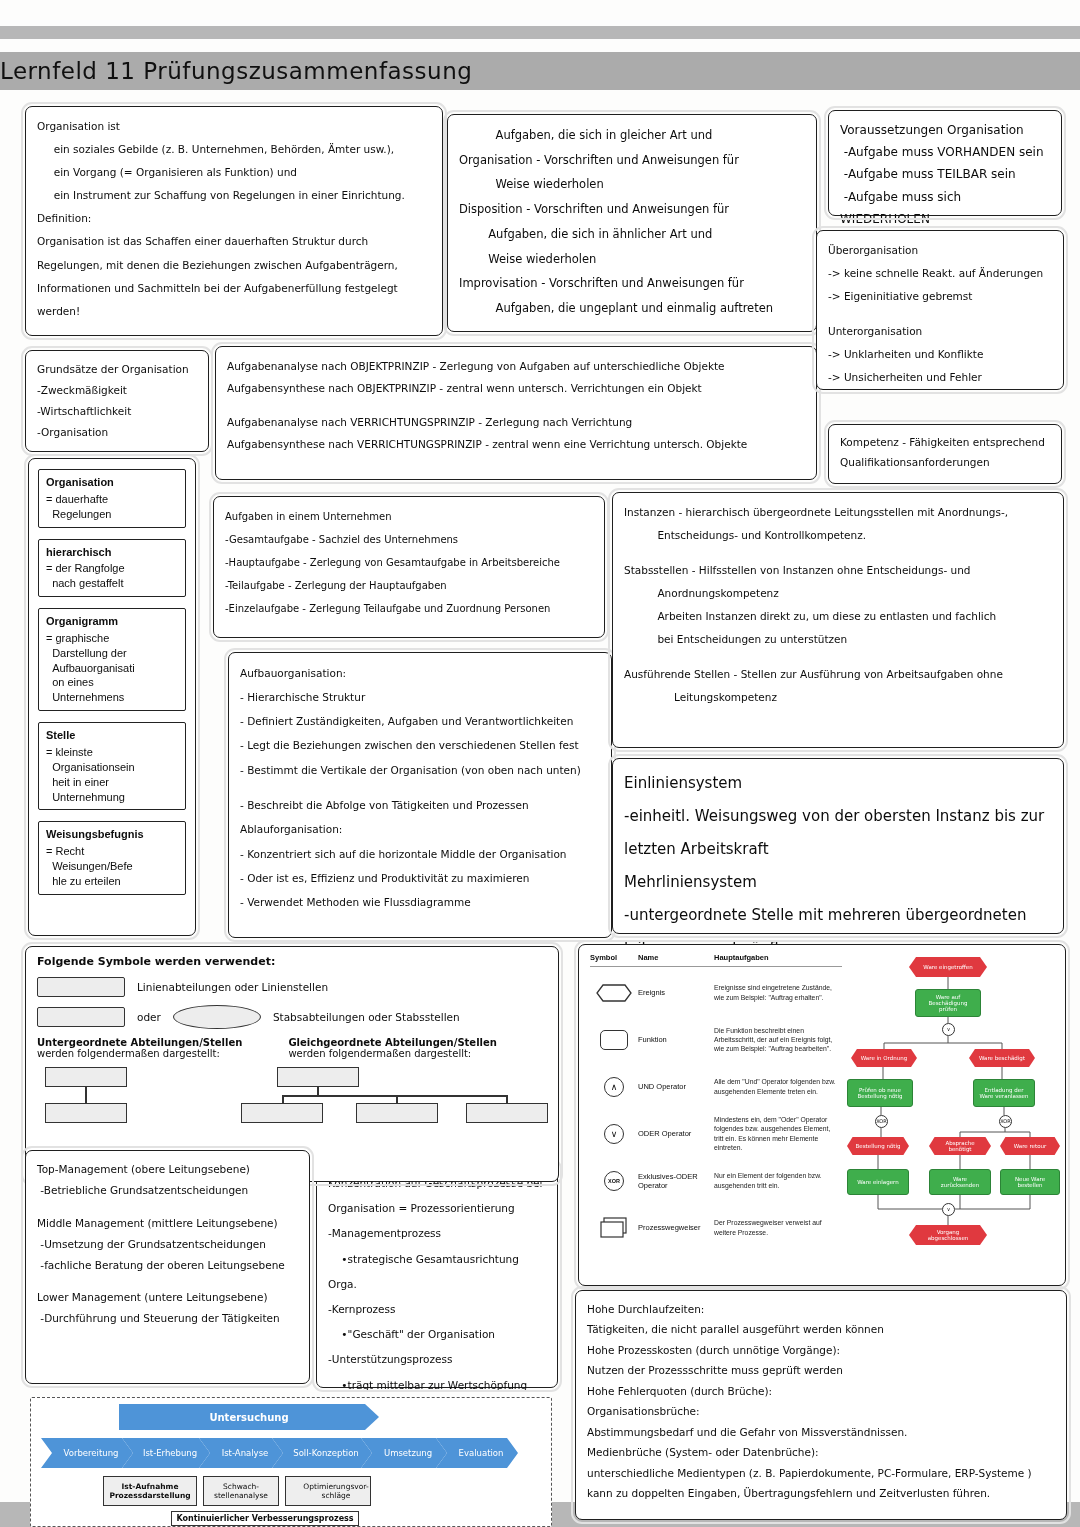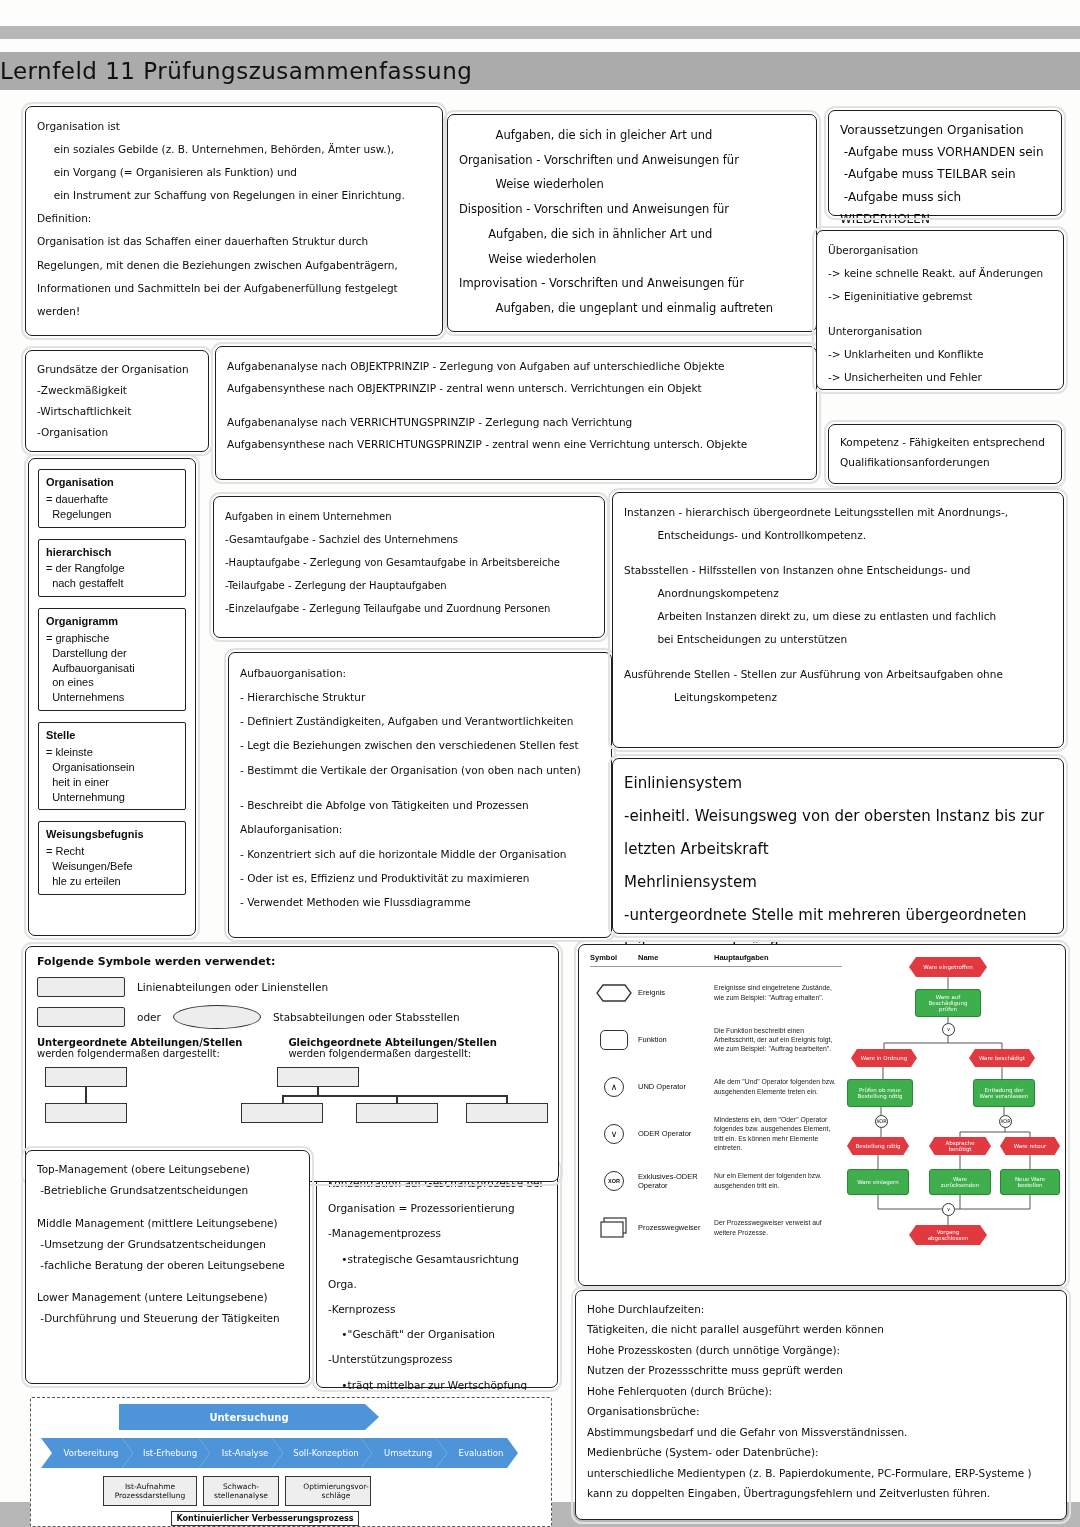--- a/index.html
+++ b/index.html
@@ -88,21 +88,21 @@
             clip-path:polygon(0 0, calc(100% - 14px) 0, 100% 50%, calc(100% - 14px) 100%, 0 100%); }
   .chevrow { position:absolute; left:10px; top:40px; display:flex; }
   .chev { height:30px; background:#4e94d8; color:#fff; font-size:8.5px; display:flex; align-items:center;
           justify-content:center; padding:0 6px 0 14px; margin-left:-11px;
           clip-path:polygon(0 0, calc(100% - 11px) 0, 100% 50%, calc(100% - 11px) 100%, 0 100%, 11px 50%); }
   .chev:first-child { margin-left:0; }
   .c0{width:92px;} .c1{width:88px;} .c2{width:84px;} .c3{width:100px;} .c4{width:86px;} .c5{width:82px;}
   .subbox { position:absolute; top:78px; height:30px; border:1px solid #333; background:#eeeeee;
             font-size:7.5px; line-height:1.25; display:flex; align-items:center; justify-content:center;
             text-align:center; white-space:pre-wrap; }
-  #sb0 { left:72px;  width:94px; }
+  #sb0 { left:72px;  width:94px;font-weight:bold; }
   #sb1 { left:172px; width:76px; }
   #sb2 { left:254px; width:86px;padding-left:16px; }
   .kvp { position:absolute; left:140px; top:113px; width:188px; height:15px; border:1px solid #333;
          background:#fff; font-size:8px; font-weight:bold; display:flex; align-items:center; justify-content:center; }
 </style>
 </head>
 <body>
 
 <div id="page">
 

